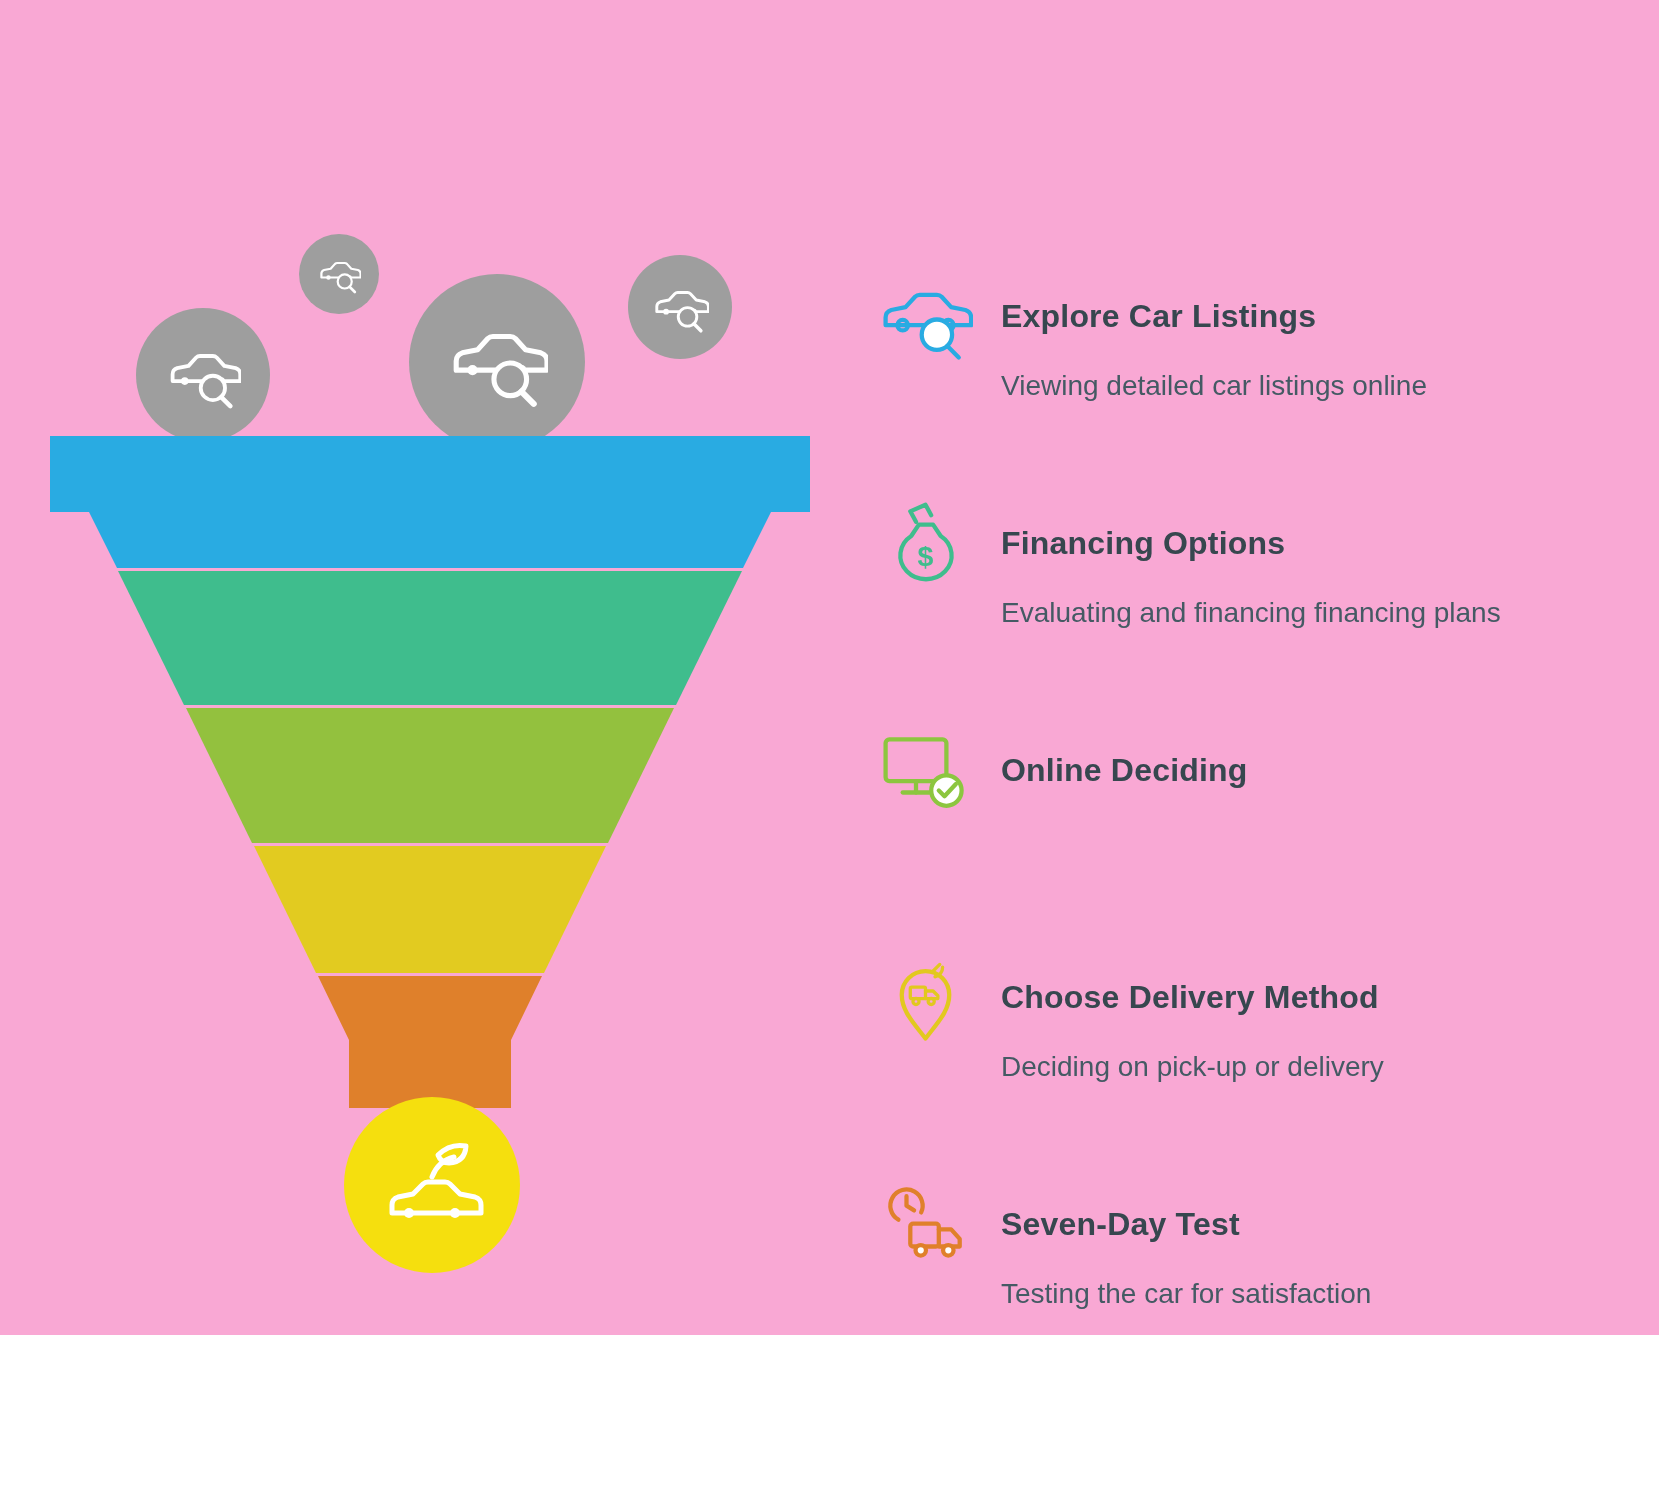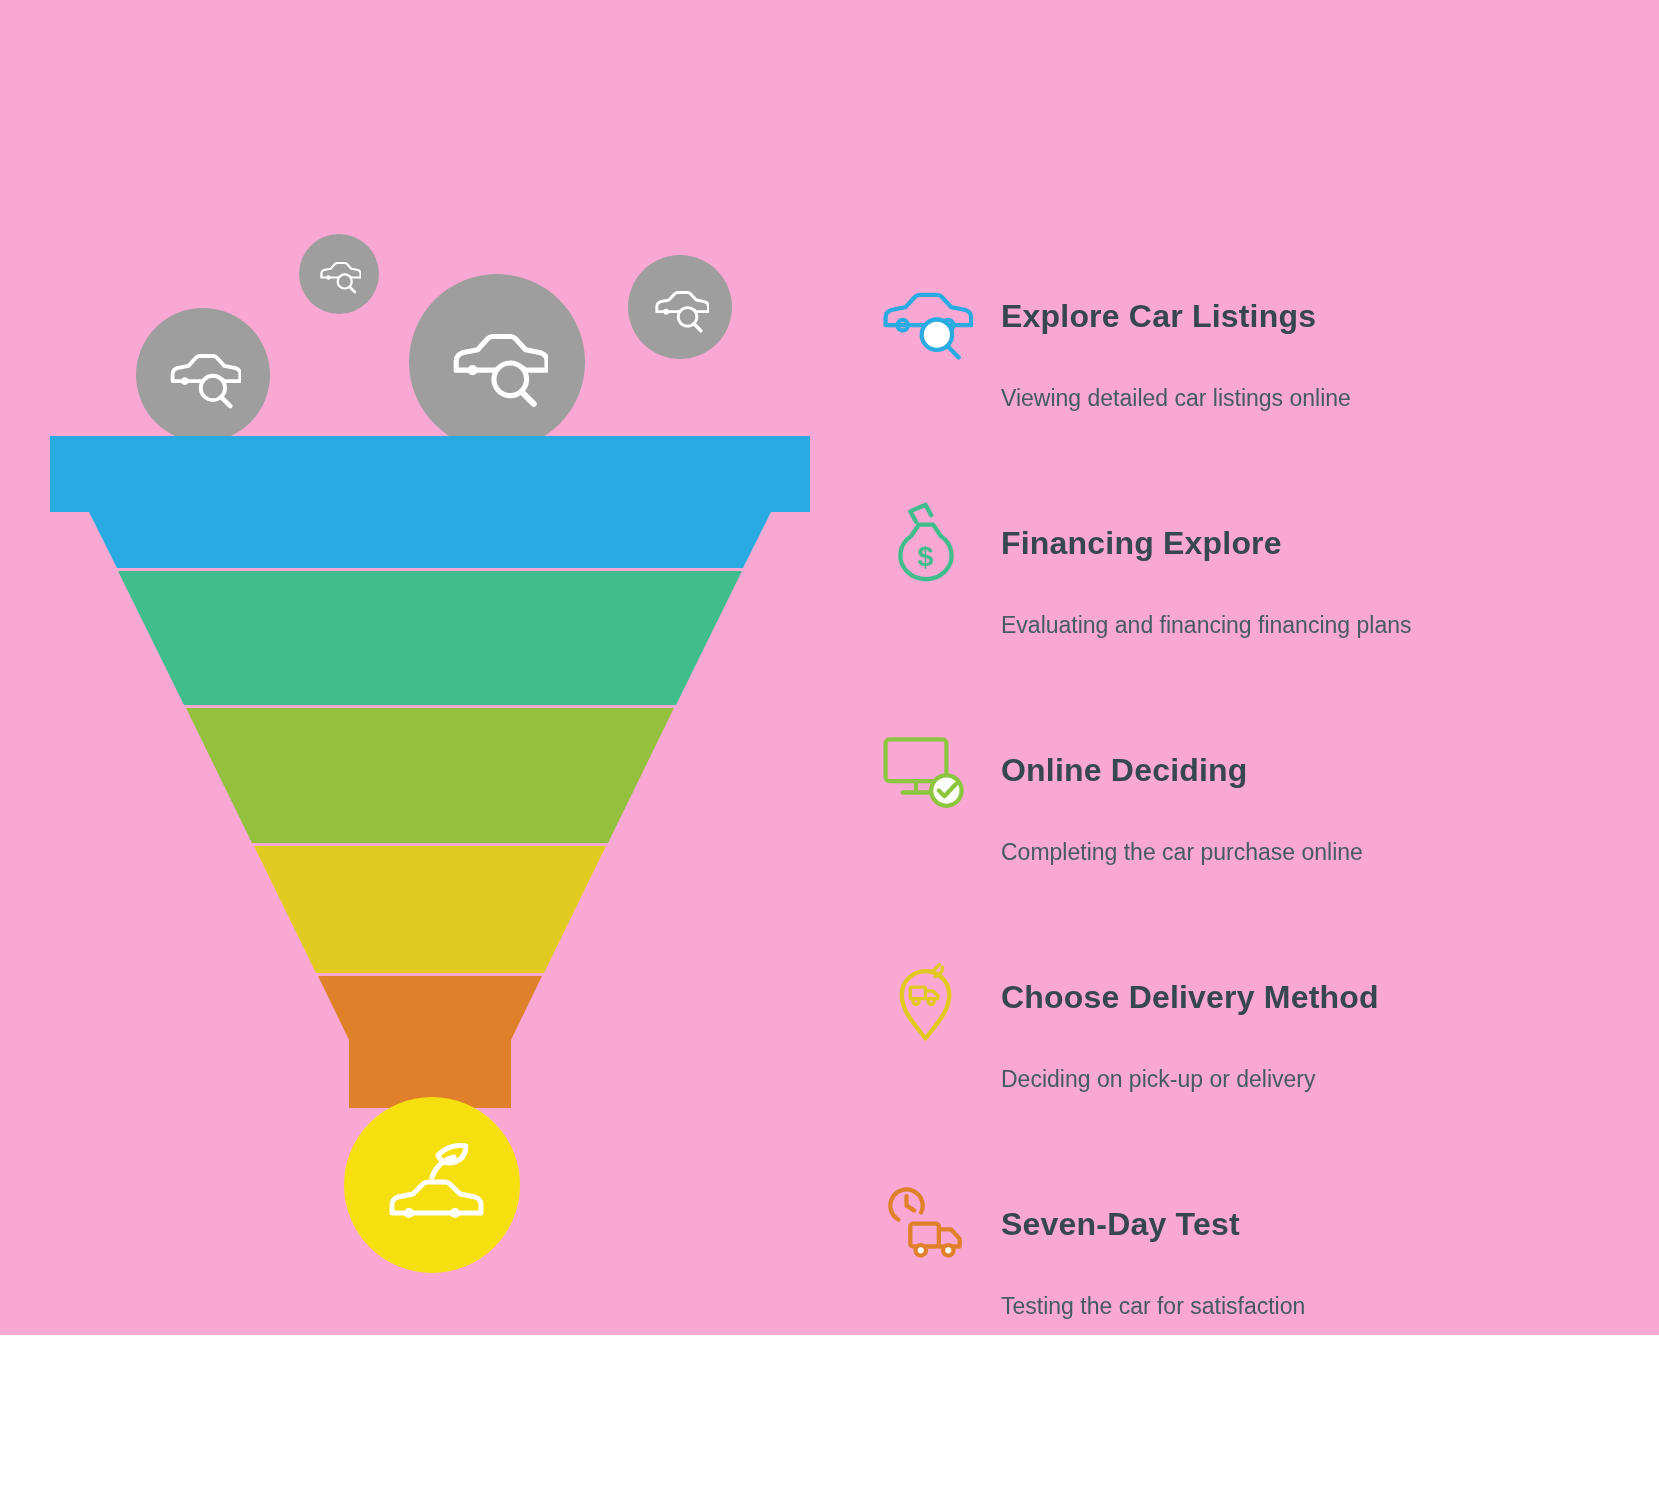--- a/index.html
+++ b/index.html
@@ -36,24 +36,24 @@
   }
   .step-text { padding-top: 24px; }
   .step-title {
     font-size: 32px;
     font-weight: bold;
     color: #37474F;
     line-height: 40px;
     letter-spacing: 0.2px;
   }
   .step-desc {
-    font-size: 23px;
+    font-size: 28px;
     color: #455A64;
     line-height: 28px;
-    margin-top: 48px;
+    margin-top: 36px;
   }
 </style>
 </head>
 <body>
 
 <div class="canvas">
 
   <svg class="funnel-svg" width="860" height="1290" viewBox="0 0 860 1290">
     <defs>
       <symbol id="car-search-white" viewBox="0 0 100 100">
@@ -110,38 +110,37 @@
 
   <div class="step step-2">
     <svg class="step-icon" viewBox="0 0 100 100">
       <g fill="none" stroke-width="4.5" stroke-linecap="round" stroke-linejoin="round" stroke="#3FBD8D">
         <path d="M40 24 l-6-11 16-7 6 11"></path>
         <path d="M43 27 h15 l8 12 a27 25 0 1 1 -31 0 z"></path>
         <text x="50" y="70" text-anchor="middle" font-size="30" font-weight="bold" stroke="none" fill="#3FBD8D">$</text>
       </g>
     </svg>
     <div class="step-text">
-      <div class="step-title">Financing Explore</div>
+      <div class="step-title">Financing Options</div>
       <div class="step-desc">Evaluating and financing financing plans</div>
     </div>
   </div>
 
   <div class="step step-3">
     <svg class="step-icon" viewBox="0 0 100 100">
       <g fill="none" stroke-width="4.5" stroke-linecap="round" stroke-linejoin="round" stroke="#8CC63F">
         <rect x="8" y="14" width="64" height="44" rx="4"></rect>
         <path d="M40 58 v12"></path>
         <path d="M26 70 h28"></path>
         <circle cx="72" cy="68" r="16" fill="#ffffff"></circle>
         <path d="M64 68 l6 6 12-13"></path>
       </g>
     </svg>
     <div class="step-text">
       <div class="step-title">Online Deciding</div>
-      <div class="step-desc">Completing the car purchase online</div>
     </div>
   </div>
 
   <div class="step step-4">
     <svg class="step-icon" viewBox="0 0 100 100">
       <g fill="none" stroke-width="4.5" stroke-linecap="round" stroke-linejoin="round" stroke="#E2C81F">
         <path d="M50 90 C37 73 25 61 25 44 a25 25 0 1 1 50 0 c0 17 -12 29 -25 46 z"></path>
         <path d="M57 20 l8 -8" stroke-width="3.5"></path>
         <path d="M60 25 a10 10 0 0 0 8 -10" stroke-width="3.5"></path>
         <g stroke-width="3.5">

